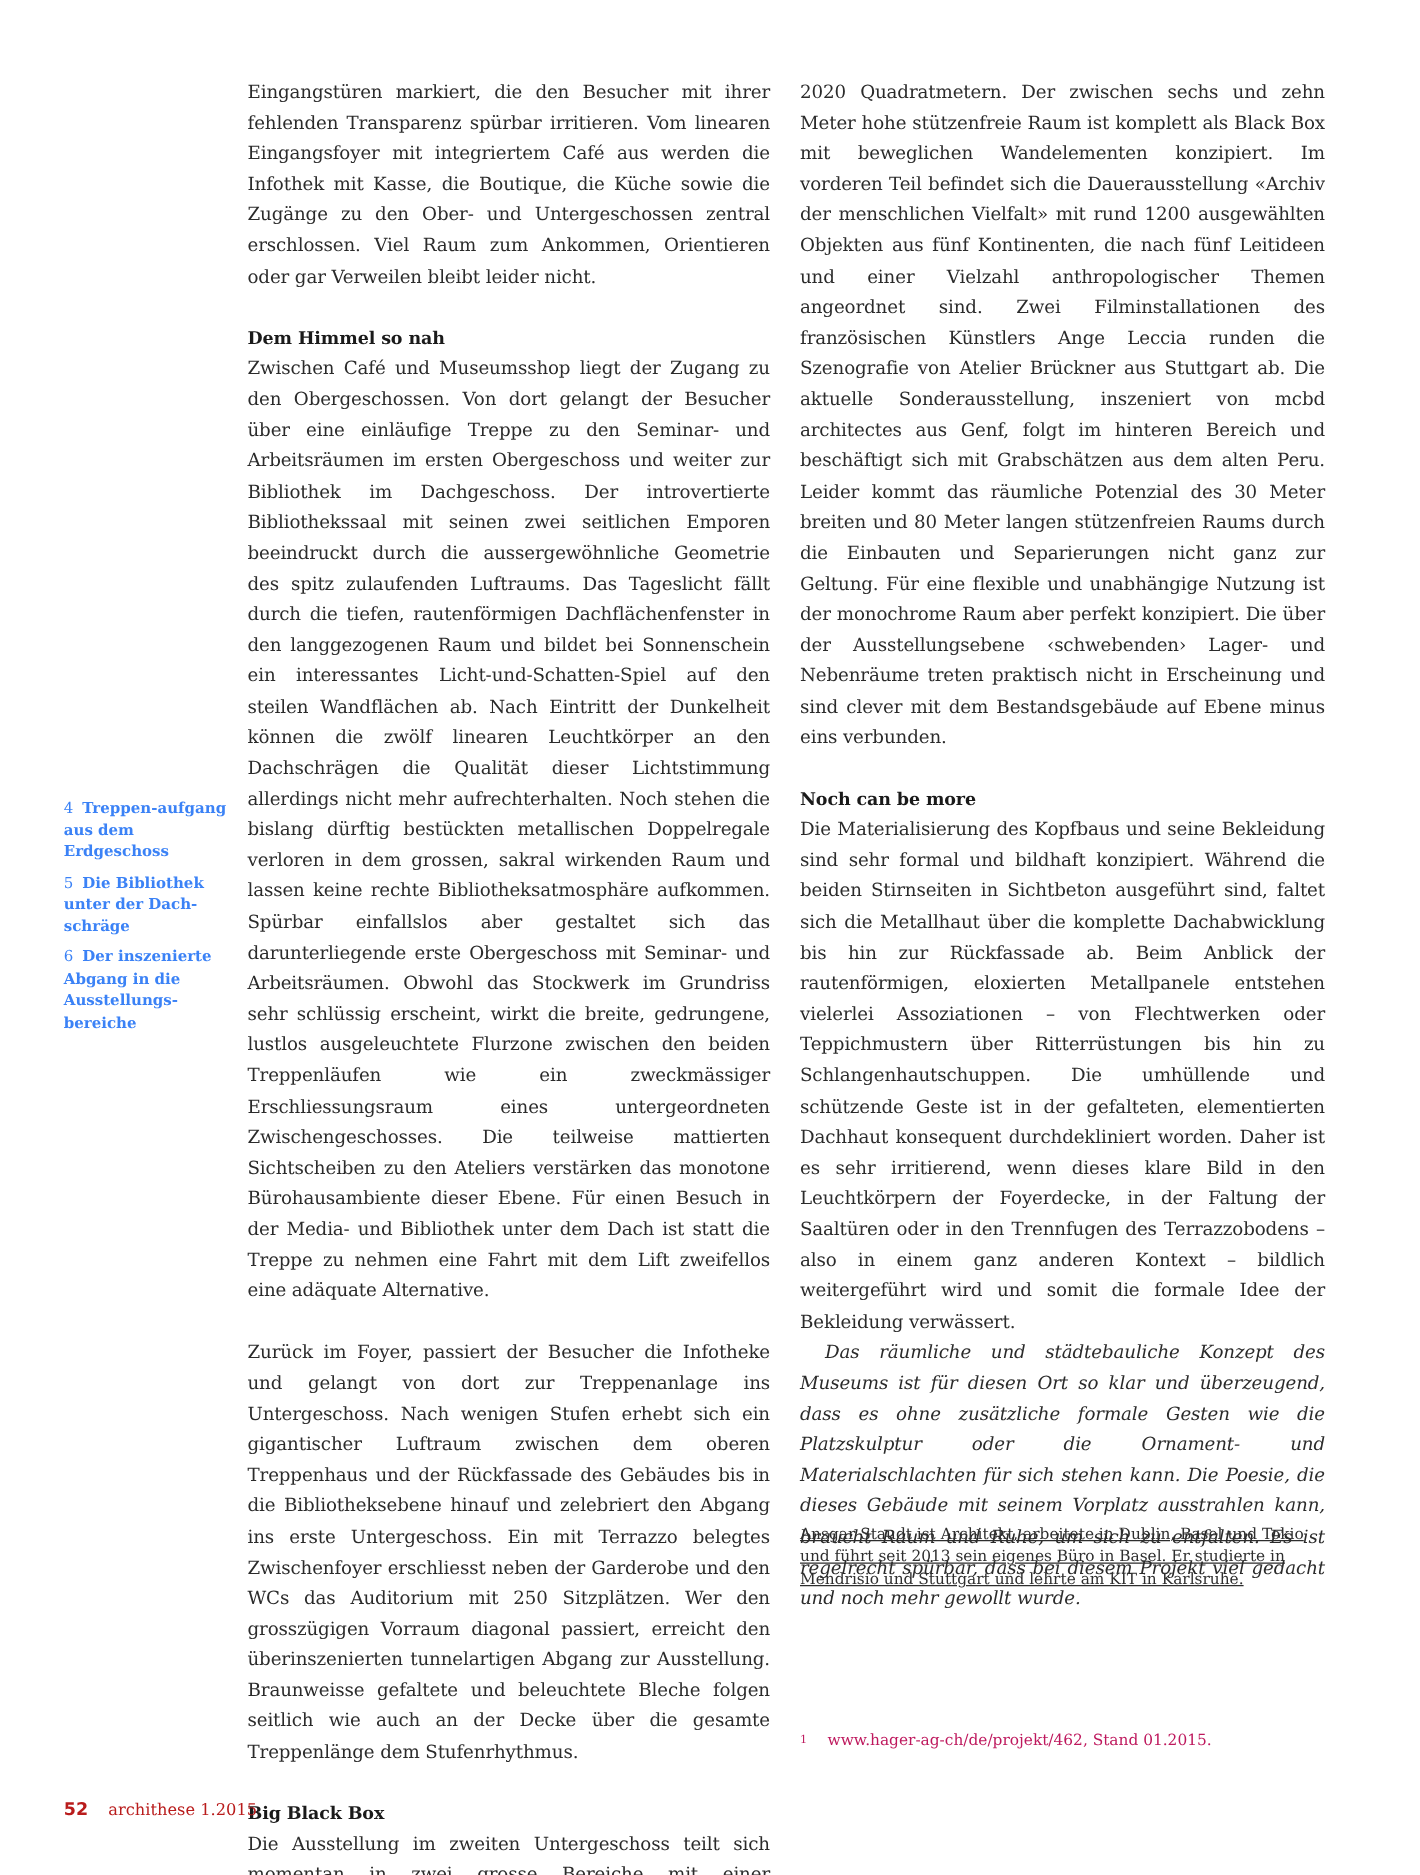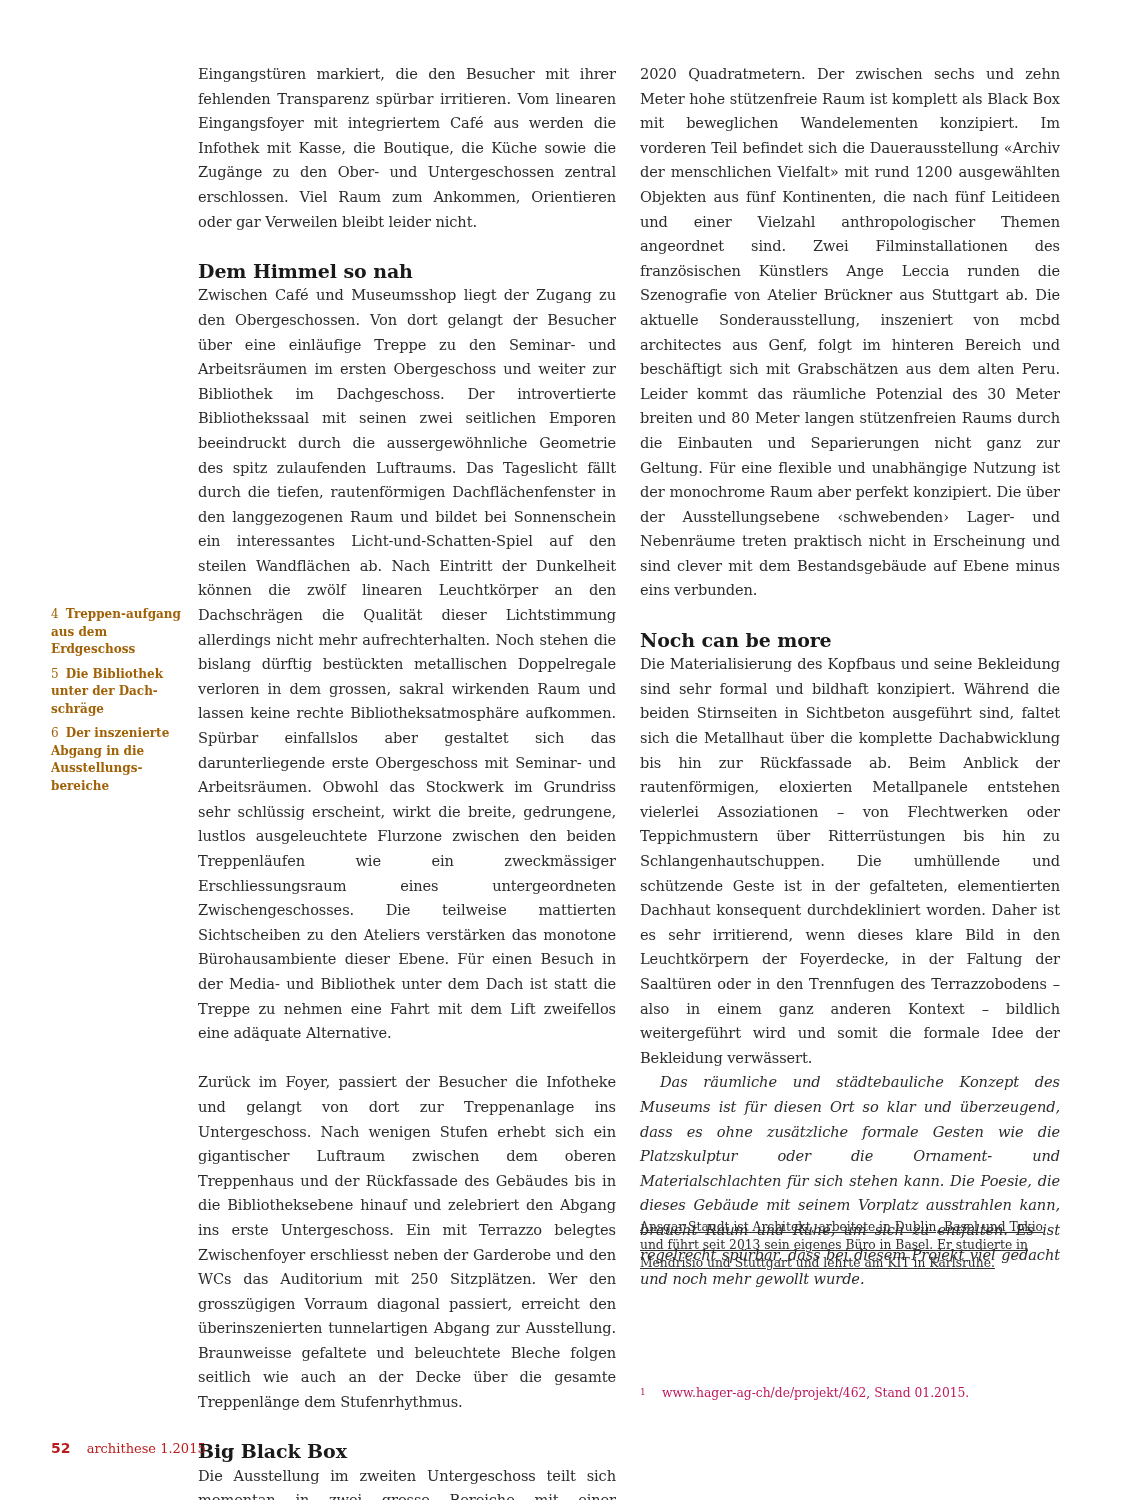--- a/index.html
+++ b/index.html
@@ -2,23 +2,23 @@
 <html><head>
 <meta charset="utf-8">
 <style>
   html, body { margin: 0; padding: 0; background: #ffffff; }
   body { width: 1136px; height: 1500px; position: relative; overflow: hidden; color: #2b2b2b; font-family: "DejaVu Serif", serif; }
   .col { position: absolute; font-size: 14.6px; line-height: 24.6px; text-align: justify; letter-spacing: -0.1px; }
   #col-left { left: 198px; top: 62px; width: 418px; }
   #col-right { left: 640px; top: 62px; width: 420px; }
   .col p { margin: 0; }
   .col p.indent { text-indent: 20px; font-style: italic; }
-  .col h3 { margin: 0; font-size: 19px; line-height: 24.6px; font-weight: bold; color: #1a1a1a; }
+  .col h3 { margin: 0; font-size: 14px; line-height: 24.6px; font-weight: bold; color: #1a1a1a; }
   .gap { height: 24.6px; }
-  .captions { position: absolute; left: 51px; top: 606px; width: 140px; font-size: 12px; line-height: 17.5px; font-weight: bold; color: #a16207; }
+  .captions { position: absolute; left: 51px; top: 638px; width: 140px; font-size: 12px; line-height: 17.5px; font-weight: bold; color: #3b82f6; }
   .captions .cap { margin-bottom: 7px; }
   .captions .num { font-weight: normal; margin-right: 3px; }
   .bio { position: absolute; left: 640px; top: 1218px; width: 420px; font-size: 12.3px; line-height: 18px; color: #2e2e2e; }
   .bio p { margin: 0 0 18px 0; text-decoration: underline; }
   .footnote { position: absolute; left: 640px; top: 1383px; width: 420px; font-size: 12.3px; line-height: 18px; color: #be185d; }
   .footnote .fn-num { display: inline-block; width: 22px; font-size: 9px; vertical-align: 2px; }
   .folio { position: absolute; left: 51px; top: 1440px; font-size: 13px; color: #b91c1c; }
   .folio .page-num { font-family: "DejaVu Sans", sans-serif; font-weight: bold; font-size: 14px; margin-right: 12px; }
 </style>
 </head>

